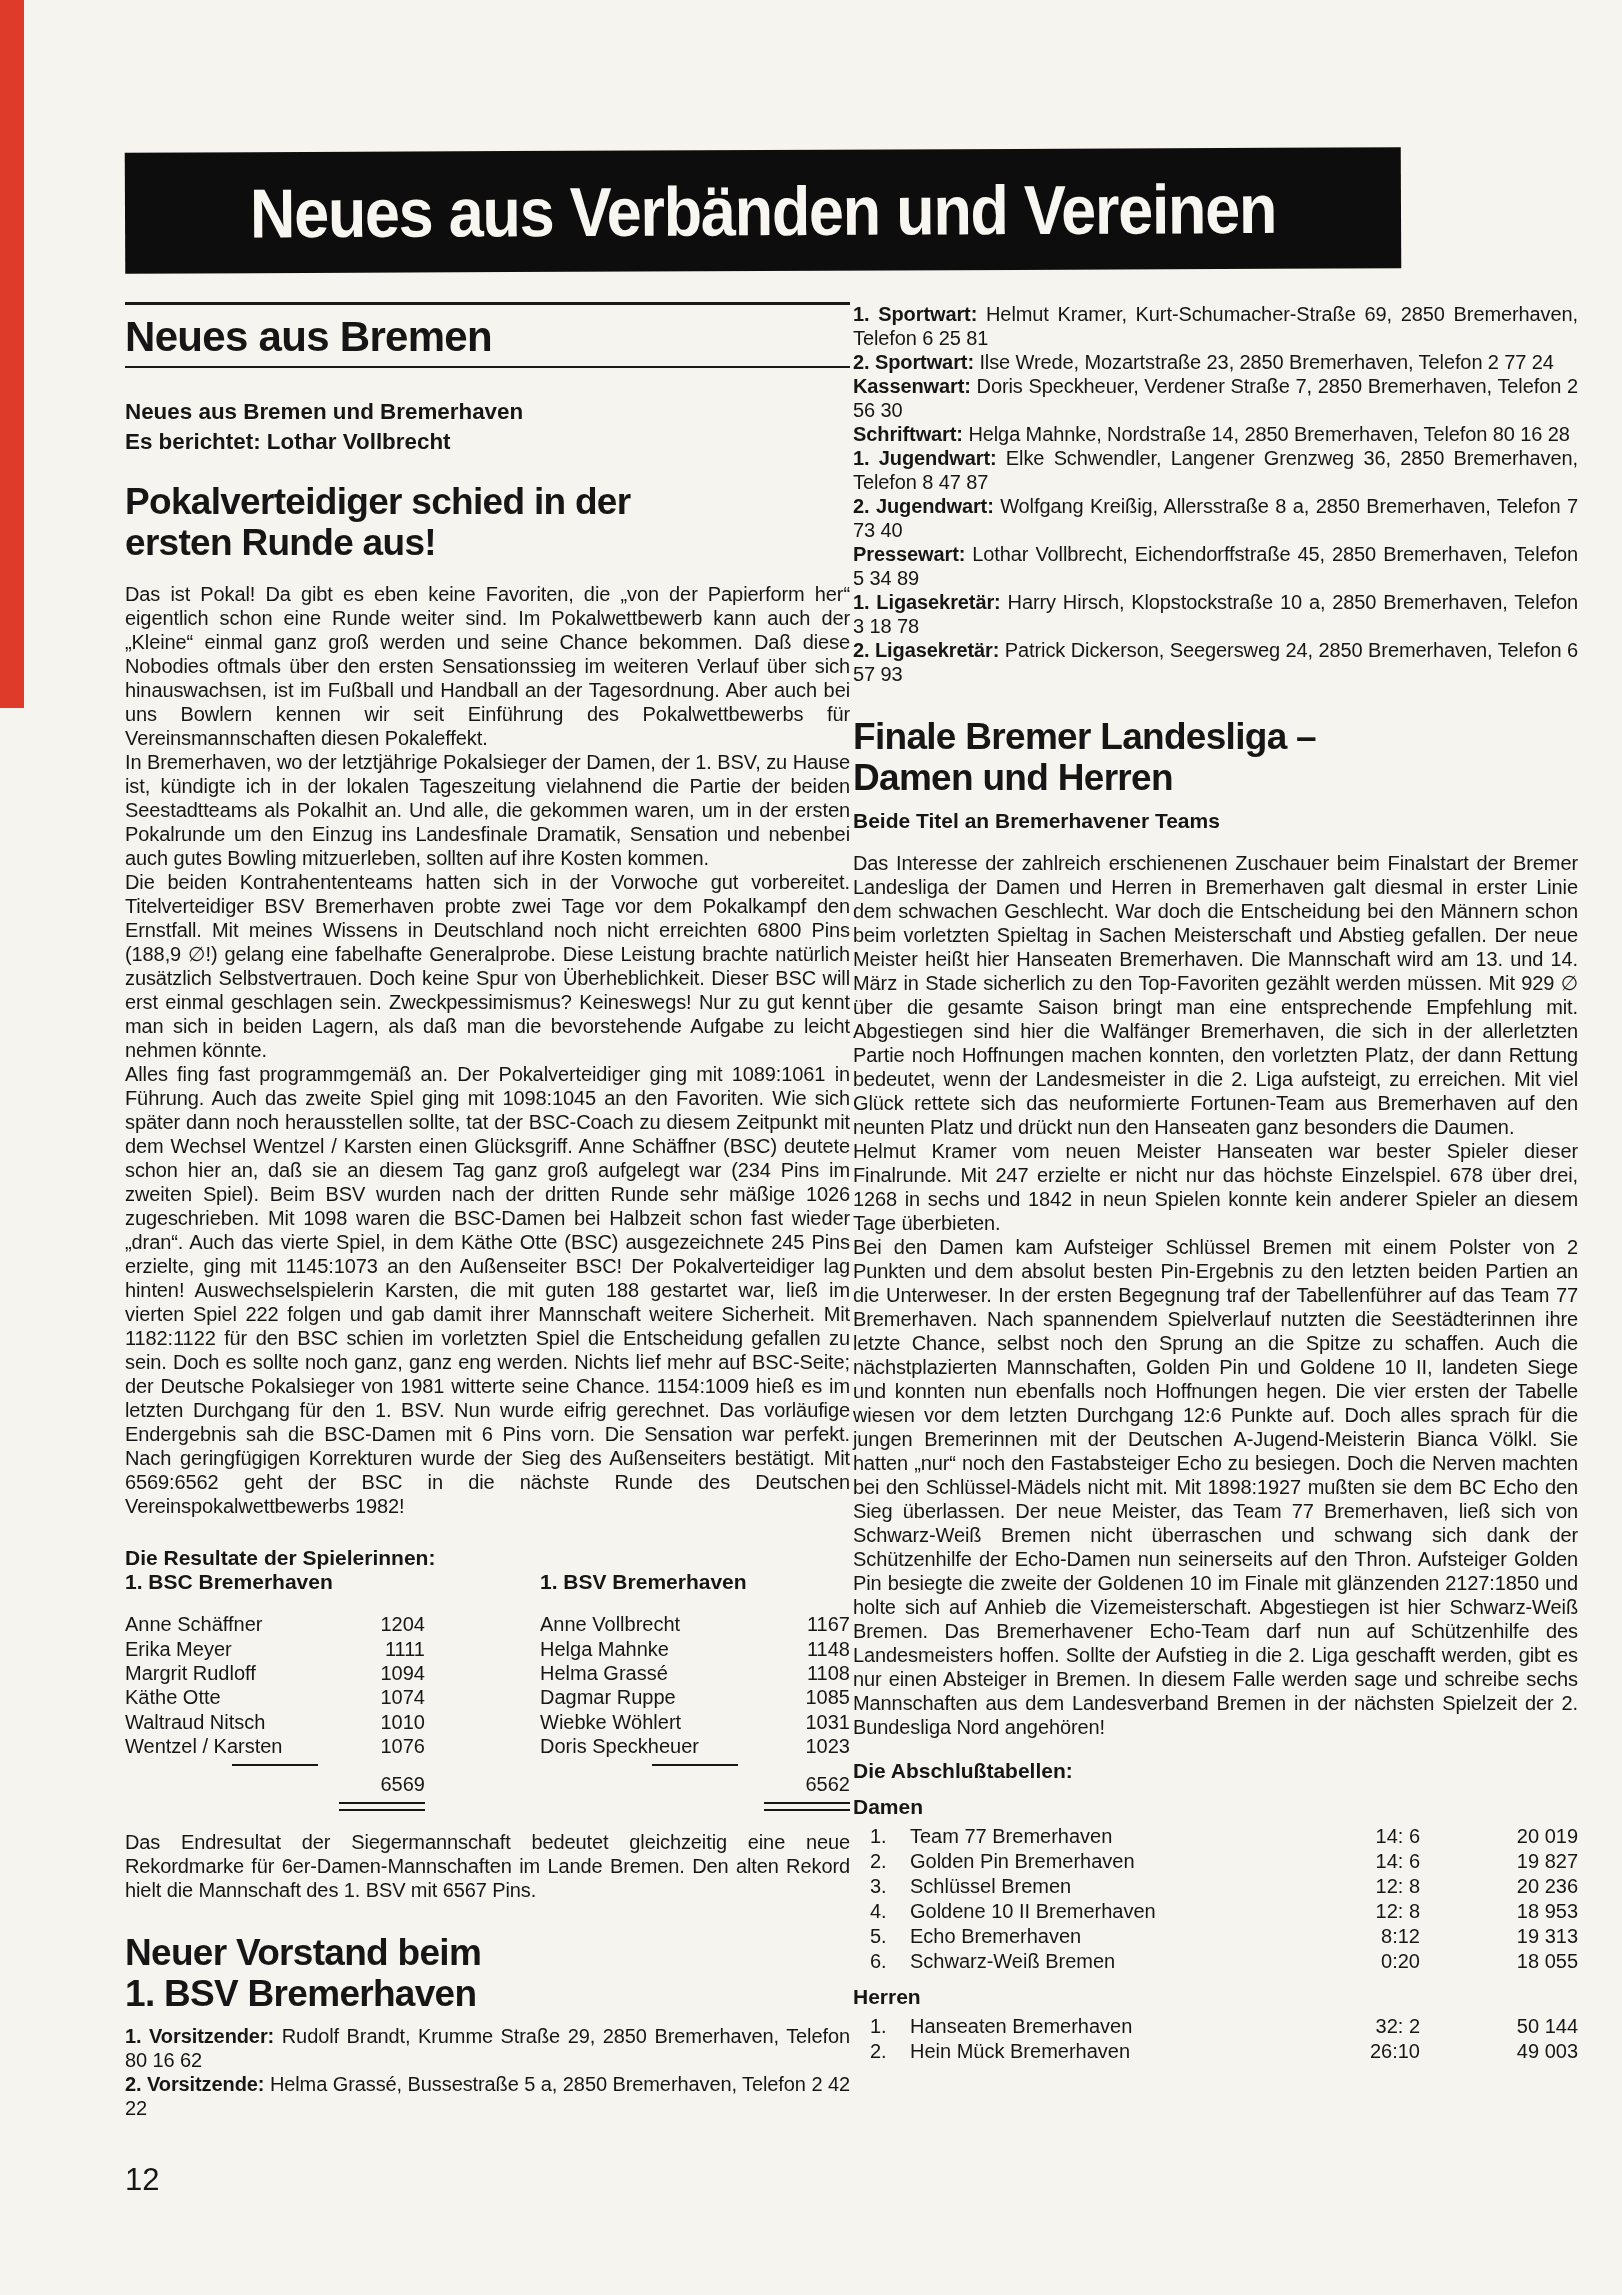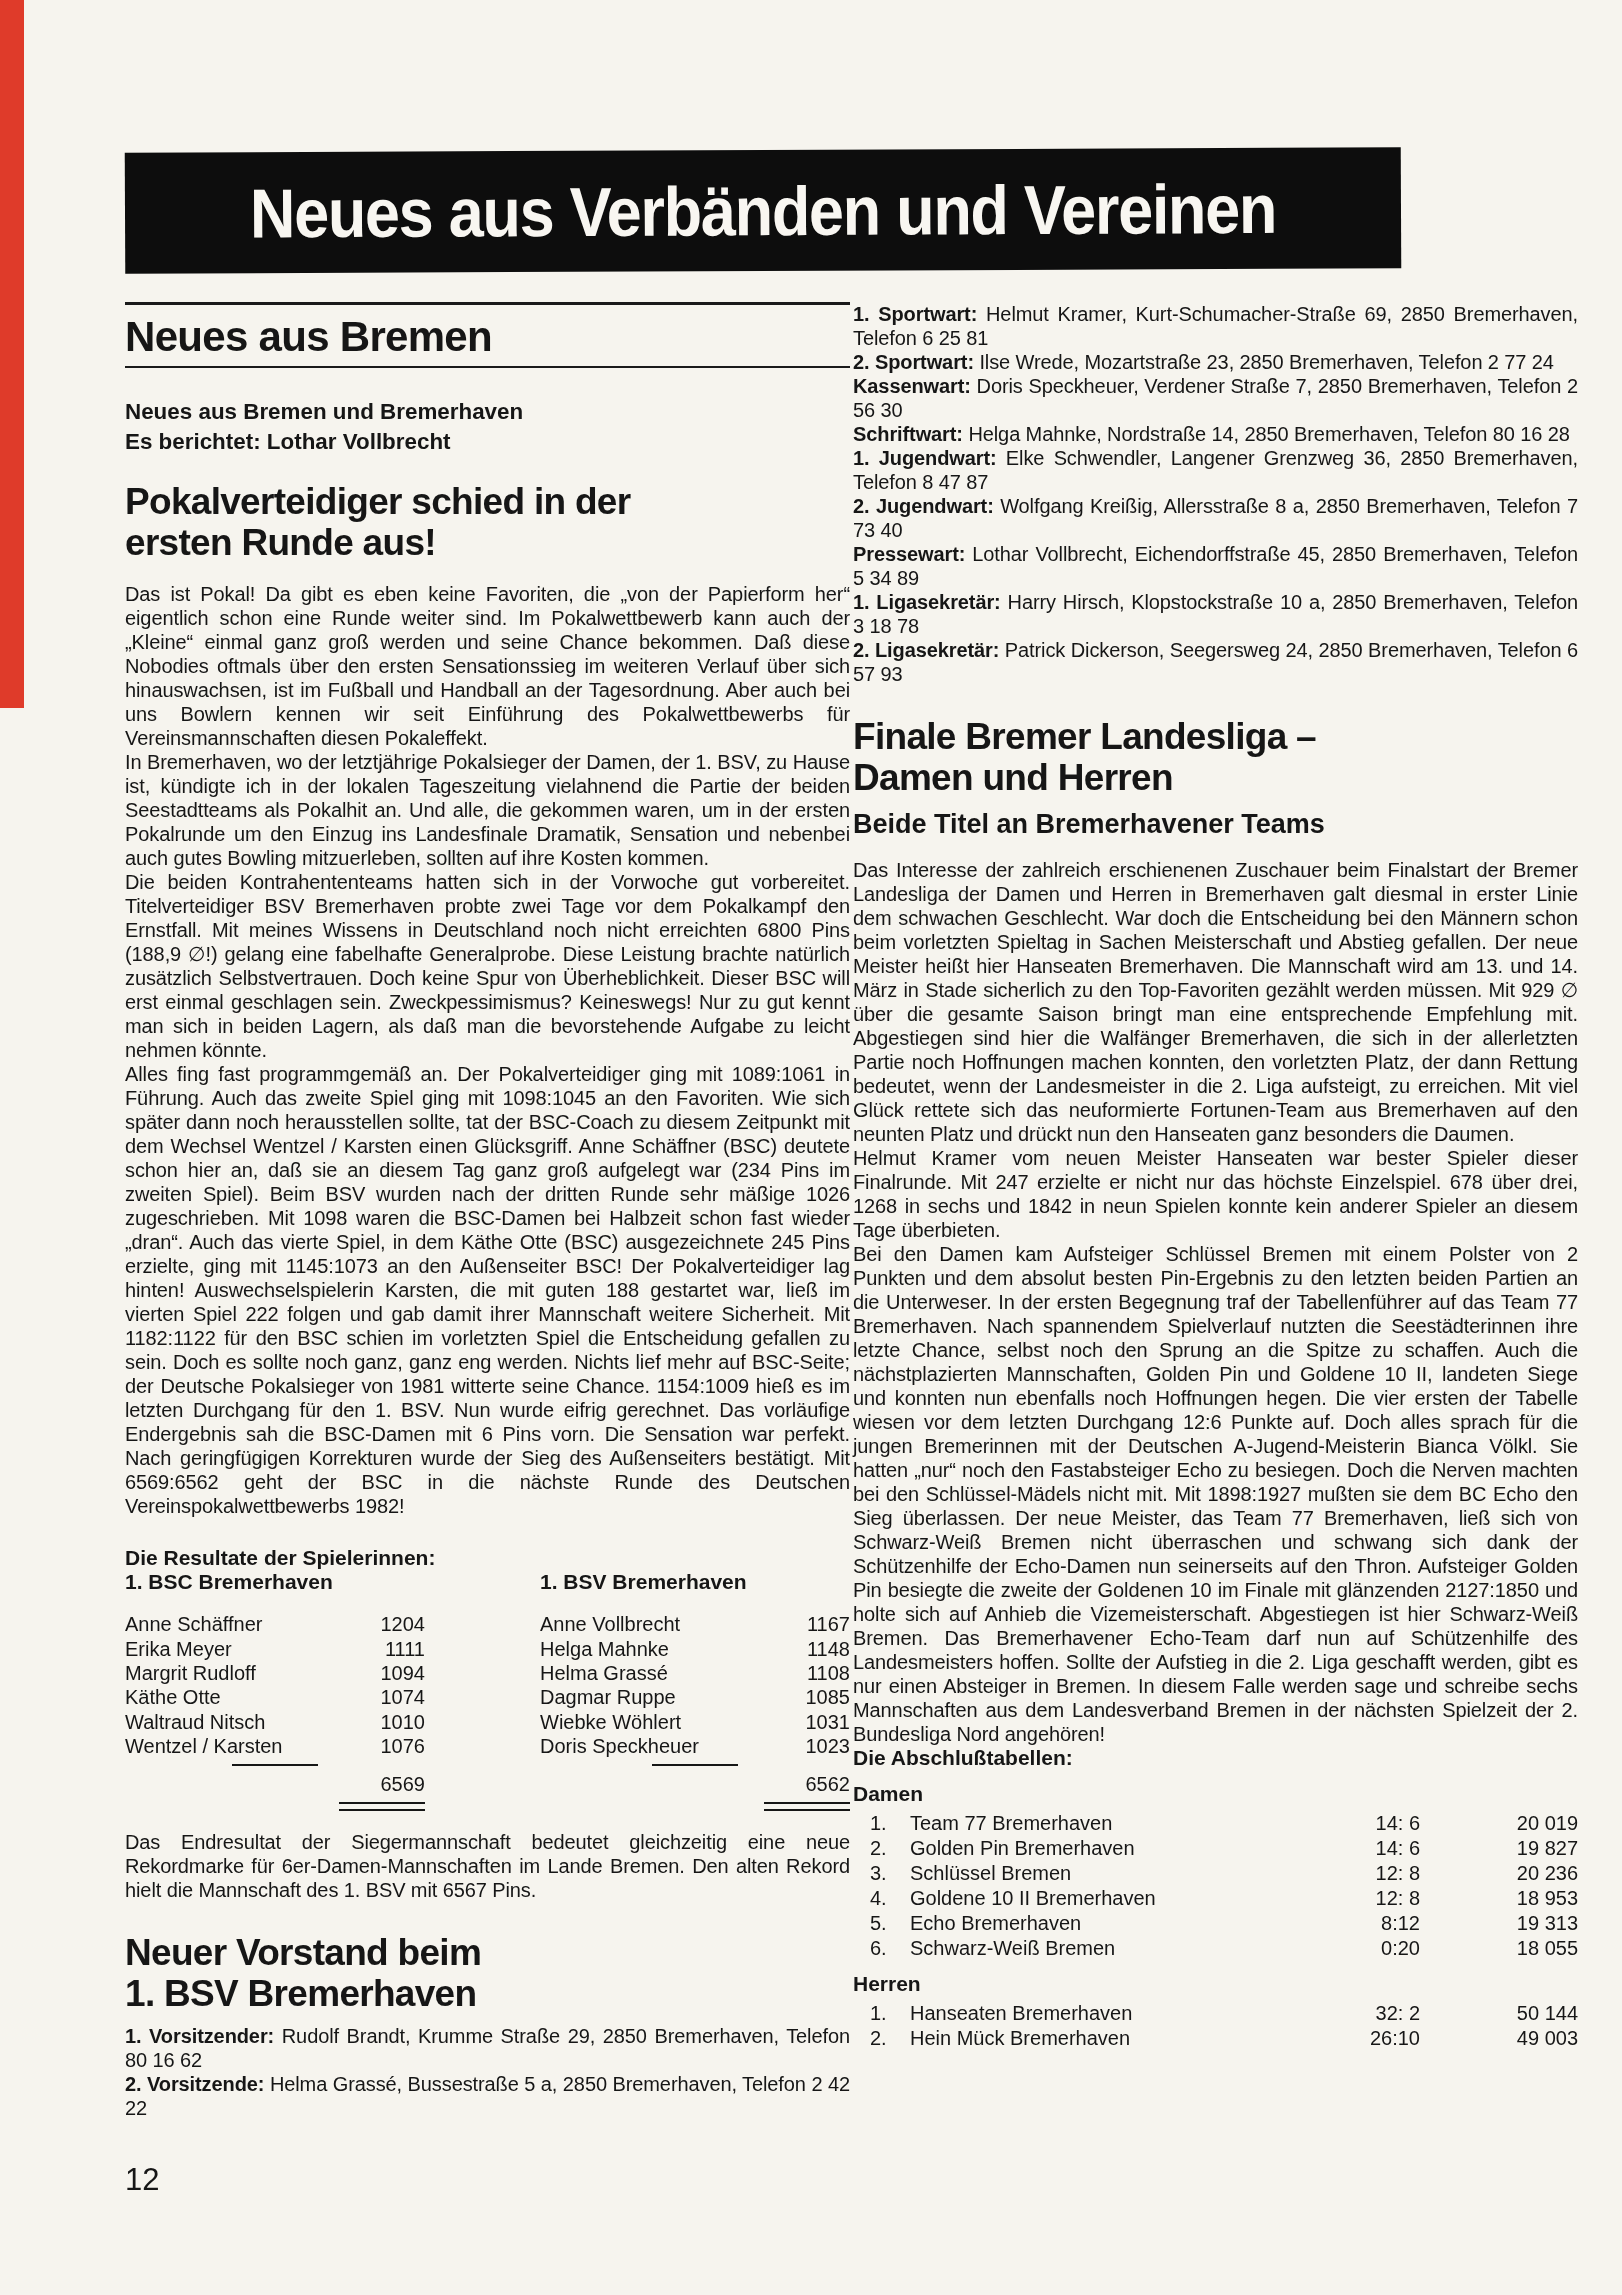--- a/index.html
+++ b/index.html
@@ -47,22 +47,22 @@
   .rtable { width:300px; }
   .rtable-b { margin-left:115px; width:310px; }
   .rtable .table-head { margin-bottom:18.4px; }
   .prow { display:flex; justify-content:space-between; font-size:20px; line-height:24.4px; }
   .pval { width:86px; text-align:right; }
   .total-rule { width:86px; margin-left:auto; border:0; border-top:2px solid #161616; margin-top:5.3px; }
   .total-row { display:flex; justify-content:flex-end; font-size:20px; line-height:24.4px; margin-top:6.6px; }
   .total-dbl { width:86px; margin-left:auto; border:0; border-top:2px solid #161616; border-bottom:2px solid #161616; height:5.3px; margin-top:5.3px; }
   .note { margin-top:18.4px; }
 
-  .subhead { font-size:27px; font-weight:bold; margin:10.5px 0 0; }
-  .standings-heading { }
+  .subhead { font-size:21px; font-weight:bold; margin:10.5px 0 0; }
+  .standings-heading { margin-top:20px; }
   .group-label { margin-top:12px; margin-bottom:5.3px; }
   .srow { display:flex; font-size:20px; line-height:25px; }
   .srow .pos { width:57px; padding-left:17px; box-sizing:border-box; }
   .srow .team { flex:1; }
   .srow .pts { width:99px; text-align:right; font-variant-numeric:tabular-nums; }
   .srow .pins { width:158px; text-align:right; font-variant-numeric:tabular-nums; }
   .herren-label { margin-top:10.5px; }
 
   .pagenum { position:absolute; left:125px; top:2162px; font-size:31px; }
 </style>

